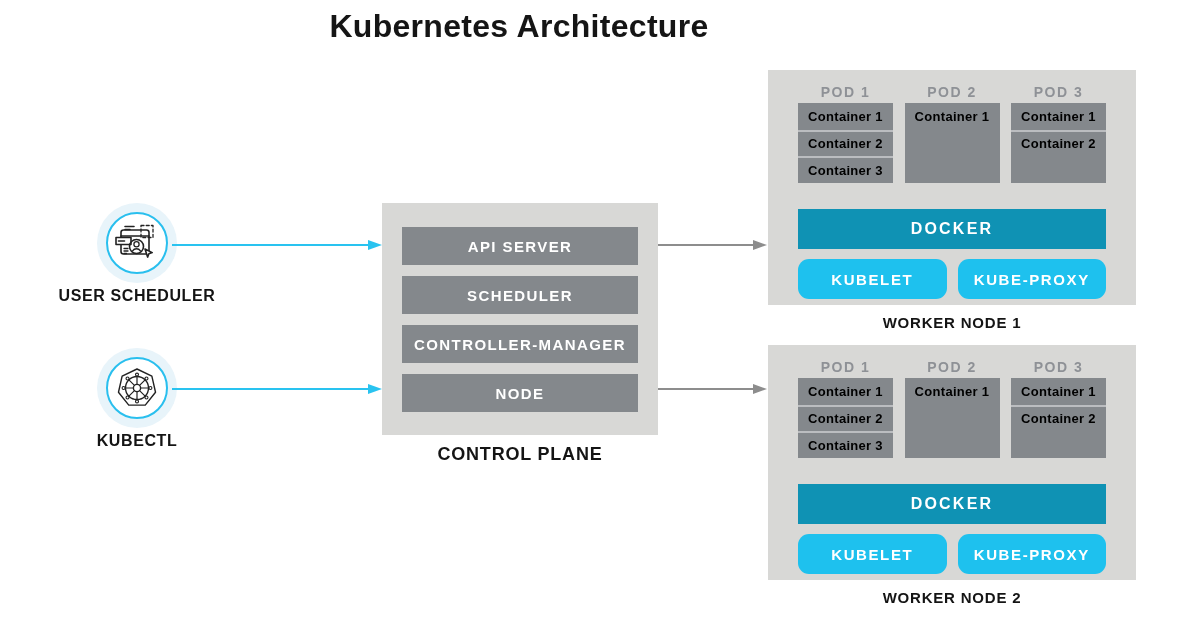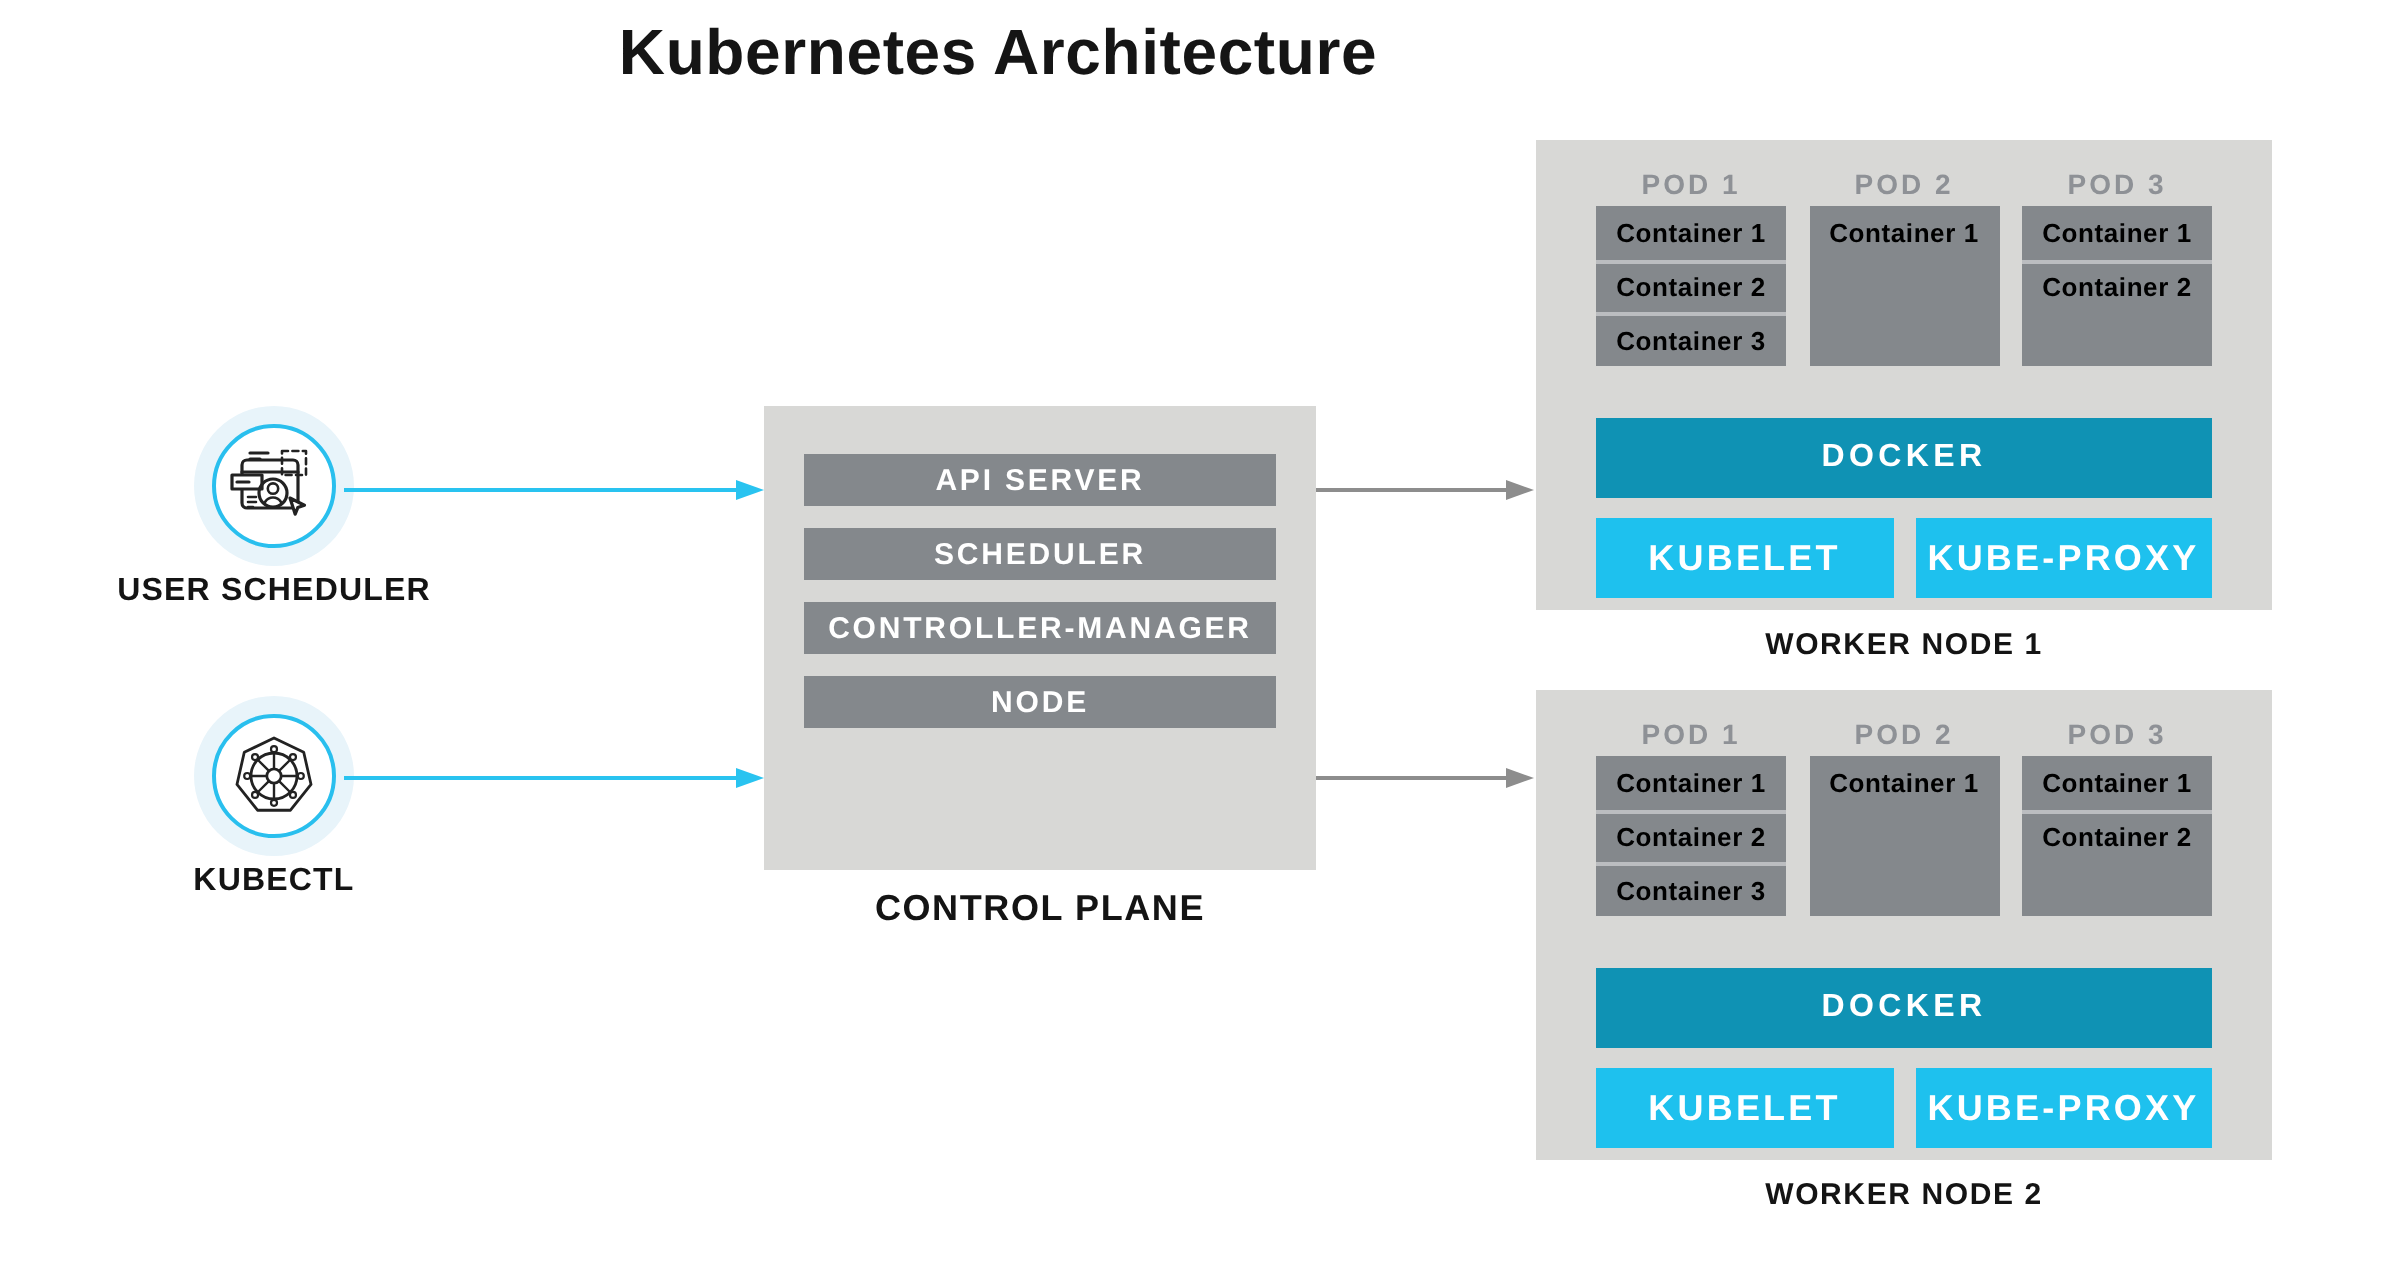--- a/index.html
+++ b/index.html
@@ -3,36 +3,36 @@
 <meta charset="utf-8">
 <style>
   html,body{margin:0;padding:0;background:#ffffff;}
   #stage{
     position:relative;width:1195px;height:636px;overflow:hidden;background:#ffffff;
     font-family:"Liberation Sans",sans-serif;font-weight:bold;color:#141414;
   }
   .abs{position:absolute;}
   #page-title{
     top:8px;left:0;width:998px;text-align:center;
-    font-size:32px;letter-spacing:.3px;color:#151515;
+    font-size:32px;letter-spacing:.3px;color:#151515;padding-left:20px;
   }
   
   .halo{width:80px;height:80px;border-radius:50%;background:#e8f4fa;}
   .ring{
     position:absolute;left:9px;top:9px;width:58px;height:58px;border-radius:50%;
     background:#ffffff;border:2px solid #29bfee;display:flex;align-items:center;justify-content:center;
   }
   .client-label{width:274px;left:0;text-align:center;font-size:16px;letter-spacing:.6px;}
   
   #control-plane-box{
     left:382px;top:203px;width:276px;height:232px;background:#d8d8d6;
     box-sizing:border-box;padding:24px 20px 0 20px;
   }
   .cp-bar{
-    height:26px;margin-bottom:11px;background:#84888c;color:#ffffff;
+    height:38px;margin-bottom:11px;background:#84888c;color:#ffffff;
     display:flex;align-items:center;justify-content:center;
     font-size:15px;letter-spacing:1.4px;
   }
   #control-plane-label{left:382px;top:444px;width:276px;text-align:center;font-size:18px;letter-spacing:.8px;}
   
   .node-box{
     width:368px;height:235px;background:#d8d8d6;
     box-sizing:border-box;padding:14px 30px 16px 30px;
   }
   .pods-row{display:flex;justify-content:space-between;}
@@ -44,21 +44,21 @@
     color:#000000;font-size:13px;letter-spacing:.3px;
   }
   .container-row + .container-row{border-top:2px solid rgba(255,255,255,.45);}
   .docker-bar{
     margin-top:26px;height:40px;background:#0f92b4;color:#ffffff;
     display:flex;align-items:center;justify-content:center;font-size:16px;letter-spacing:2.2px;
   }
   .services-row{margin-top:10px;display:flex;gap:11px;}
   .service-badge{
     flex:1;height:40px;background:#1ec1ee;color:#ffffff;
-    display:flex;align-items:center;justify-content:center;font-size:18px;letter-spacing:1.6px;
+    display:flex;align-items:center;justify-content:center;font-size:15px;letter-spacing:1.6px;border-radius:11px;
   }
   .node-label{margin-top:9px;text-align:center;font-size:15px;letter-spacing:.8px;}
   svg{display:block;}
 </style>
 </head>
 <body>
 
 <div id="stage">
 
   <div id="page-title" class="abs">Kubernetes Architecture</div>

